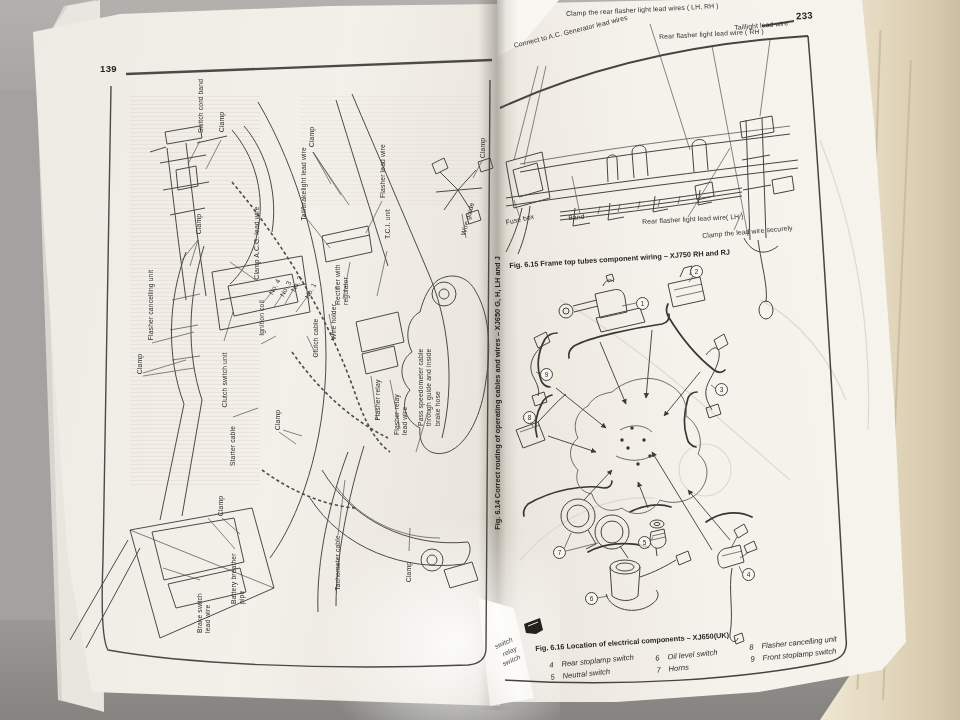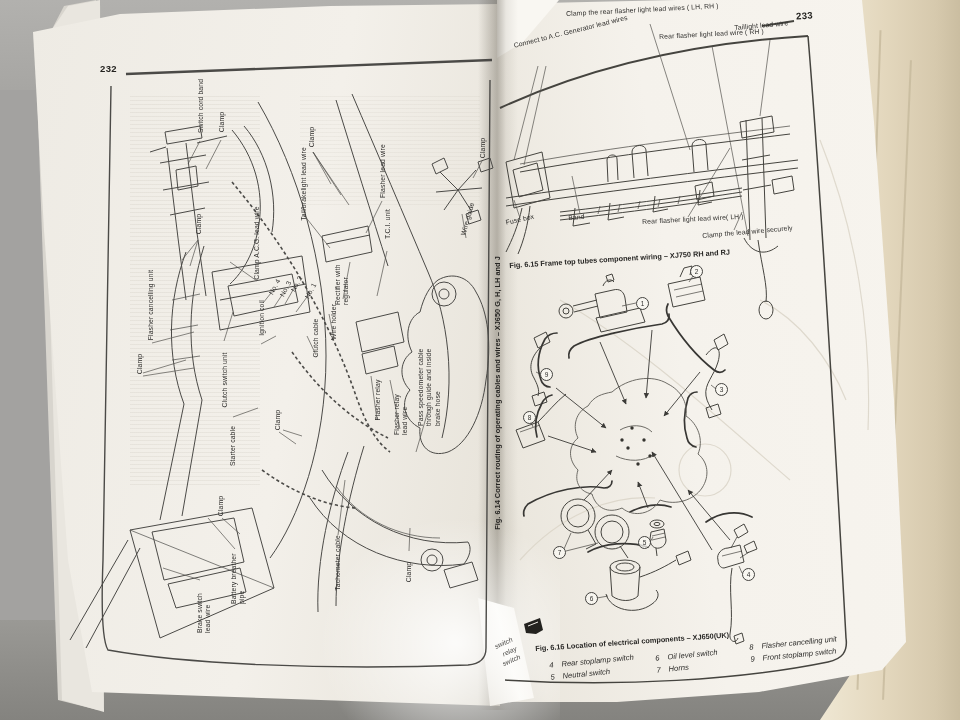--- a/index.html
+++ b/index.html
@@ -324,21 +324,21 @@
     </g>
 
     <g>
       <path d="M524,624 L540,618 L543,630 L536,634 L526,633 Z" fill="#23221f"></path>
       <path d="M528,626 L538,622" stroke="#f3f0ea" stroke-width="1" fill="none"></path>
     </g>
   </svg>
 
   <div class="abs" style="left:0;top:0;width:960px;height:720px;">
 
-    <div class="pageno" style="left:100px;top:63px;">232</div>
+    <div class="pageno" style="left:100px;top:63px;">139</div>
     <div class="pageno" style="left:796px;top:10px;transform:rotate(-4deg);">233</div>
 
     <div class="lbl v" style="left:201px;top:106px;">Switch cord band</div>
     <div class="lbl v" style="left:222px;top:122px;">Clamp</div>
     <div class="lbl v" style="left:199px;top:224px;">Clamp</div>
     <div class="lbl v" style="left:257px;top:243px;">Clamp A.C.G. lead wire</div>
     <div class="lbl v" style="left:151px;top:305px;">Flasher cancelling unit</div>
     <div class="lbl v" style="left:140px;top:364px;">Clamp</div>
     <div class="lbl v" style="left:225px;top:380px;">Clutch switch unit</div>
     <div class="lbl v" style="left:262px;top:318px;">Ignition coil</div>

